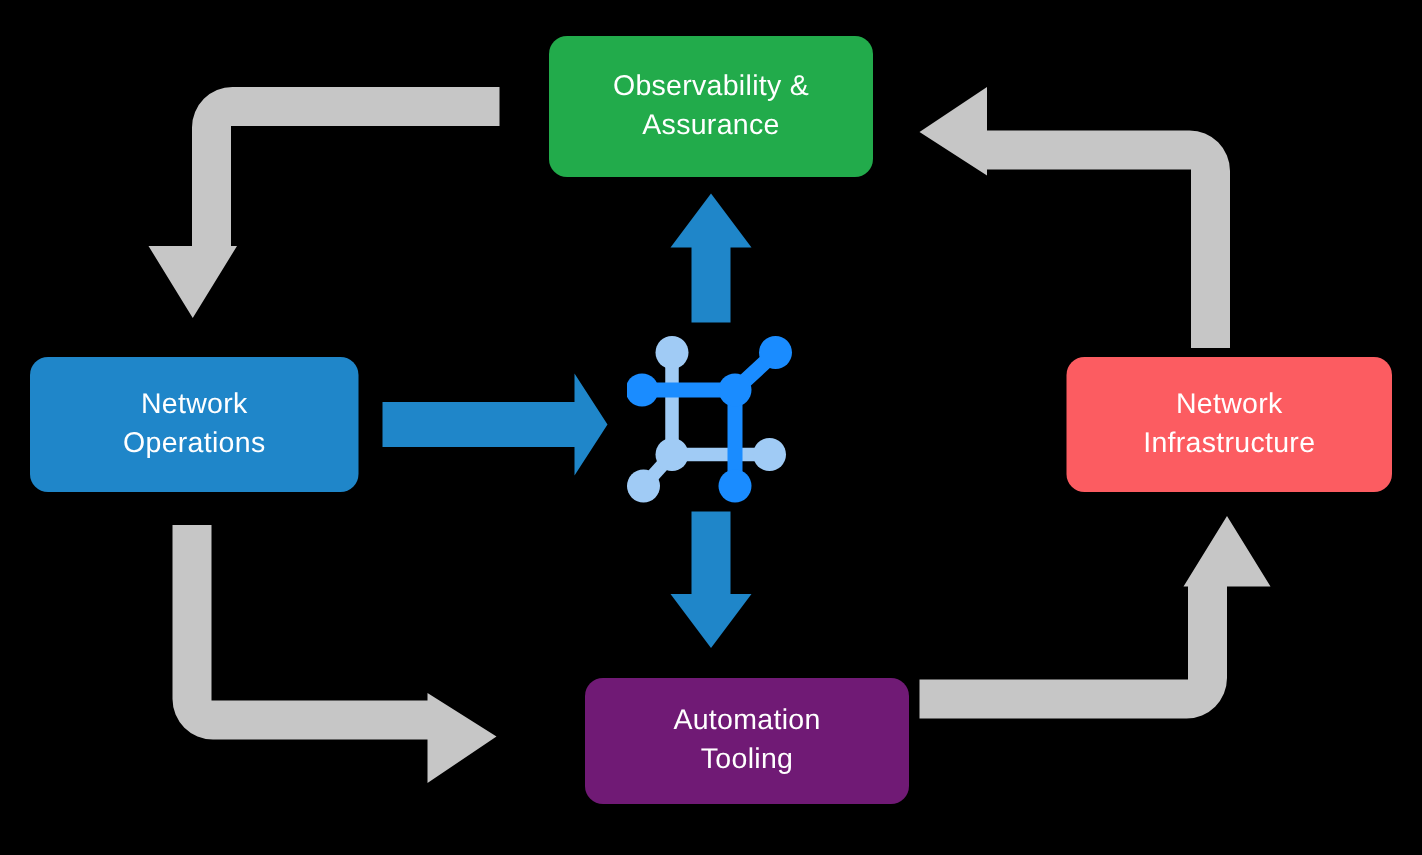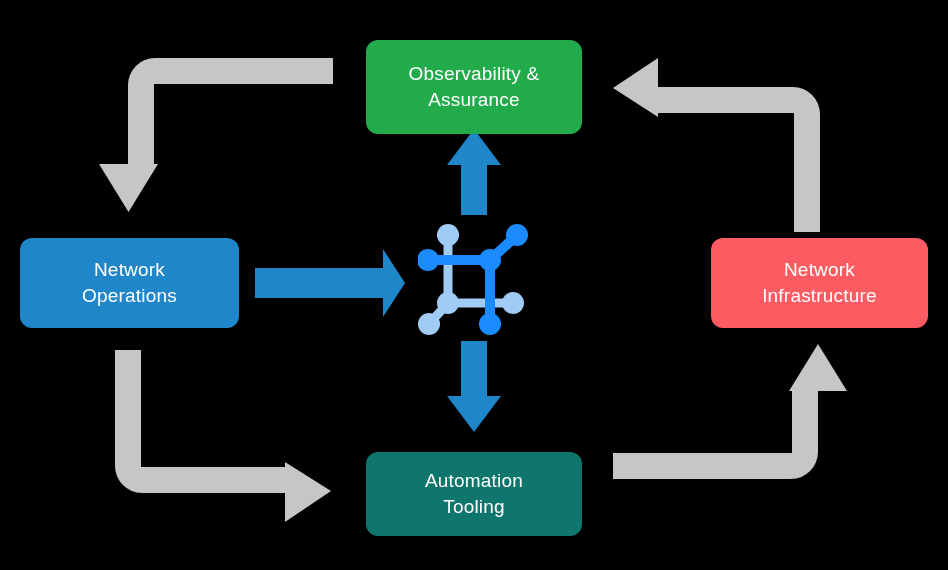--- a/index.html
+++ b/index.html
@@ -36,21 +36,21 @@
     letter-spacing: 0.2px;
     z-index: 5;
     user-select: none;
   }
   .node-label {
     display: block;
     white-space: pre-line;
     padding: 0 10px;
   }
   #box-observability {
-    left: 366px; top: 24px; width: 216px; height: 94px; margin-top: 16px;
+    left: 366px; top: 24px; width: 216px; height: 94px;
   }
   #box-operations {
     left: 20px; top: 238px; width: 219px; height: 90px;
   }
   #box-infrastructure {
     left: 711px; top: 238px; width: 217px; height: 90px;
   }
   #box-automation {
     left: 366px; top: 452px; width: 216px; height: 84px;
   }
@@ -195,18 +195,18 @@
   <div class="node-box" id="box-operations" style="background: rgb(31, 134, 201); color: rgb(255, 255, 255);">
     <span class="node-label">Network
 Operations</span>
   </div>
 
   <div class="node-box" id="box-infrastructure" style="background: rgb(252, 92, 97); color: rgb(255, 255, 255);">
     <span class="node-label">Network
 Infrastructure</span>
   </div>
 
-  <div class="node-box" id="box-automation" style="background: #0f766e; color: rgb(255, 255, 255);">
+  <div class="node-box" id="box-automation" style="background: #701a75; color: rgb(255, 255, 255); margin-left: 24px;">
     <span class="node-label">Automation
 Tooling</span>
   </div>
 
 </div>
 
 </body></html>

